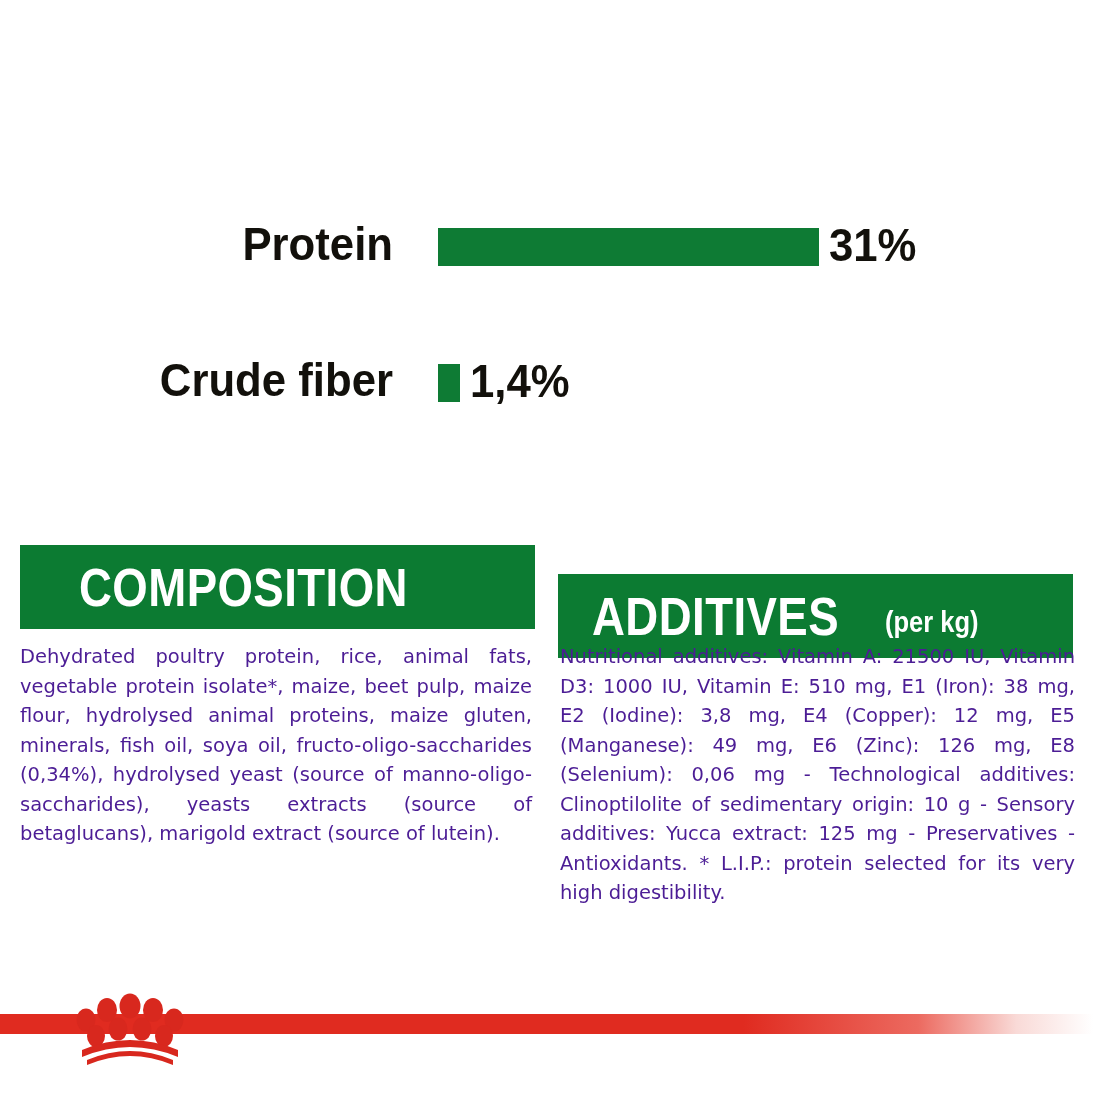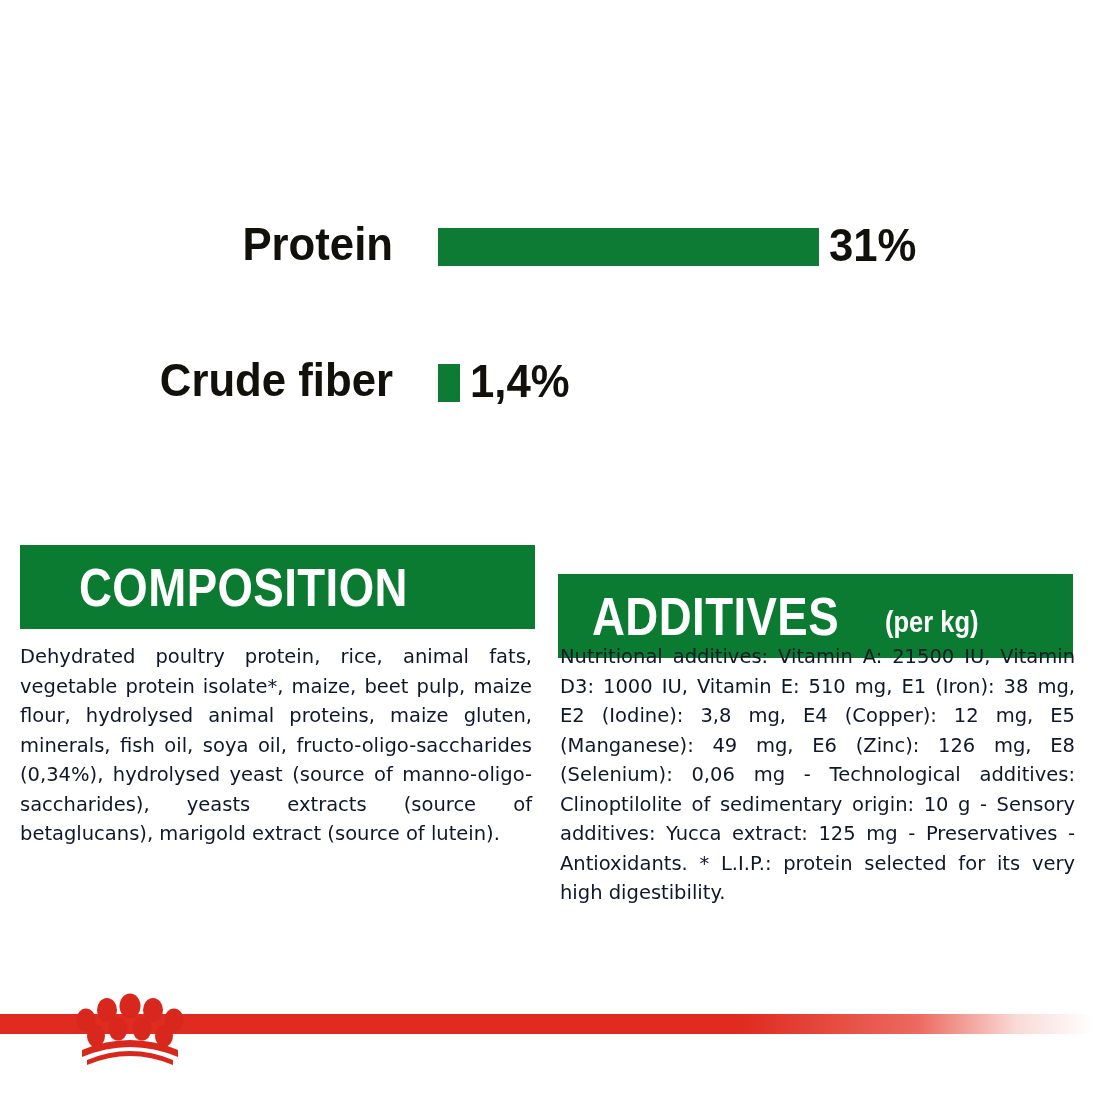--- a/index.html
+++ b/index.html
@@ -139,21 +139,21 @@
     transform: scaleX(0.93);
     transform-origin: left center;
   }
 
   
   .body-text {
     position: absolute;
     font-family: "DejaVu Sans", sans-serif;
     font-size: 19.5px;
     line-height: 29.5px;
-    color: #0f172a;
+    color: #4c1d95;
     text-align: justify;
     text-justify: inter-word;
     box-sizing: border-box;
   }
   #composition-text {
     left: 20px;
     top: 642px;
     width: 512px;
   }
   #additives-text {

